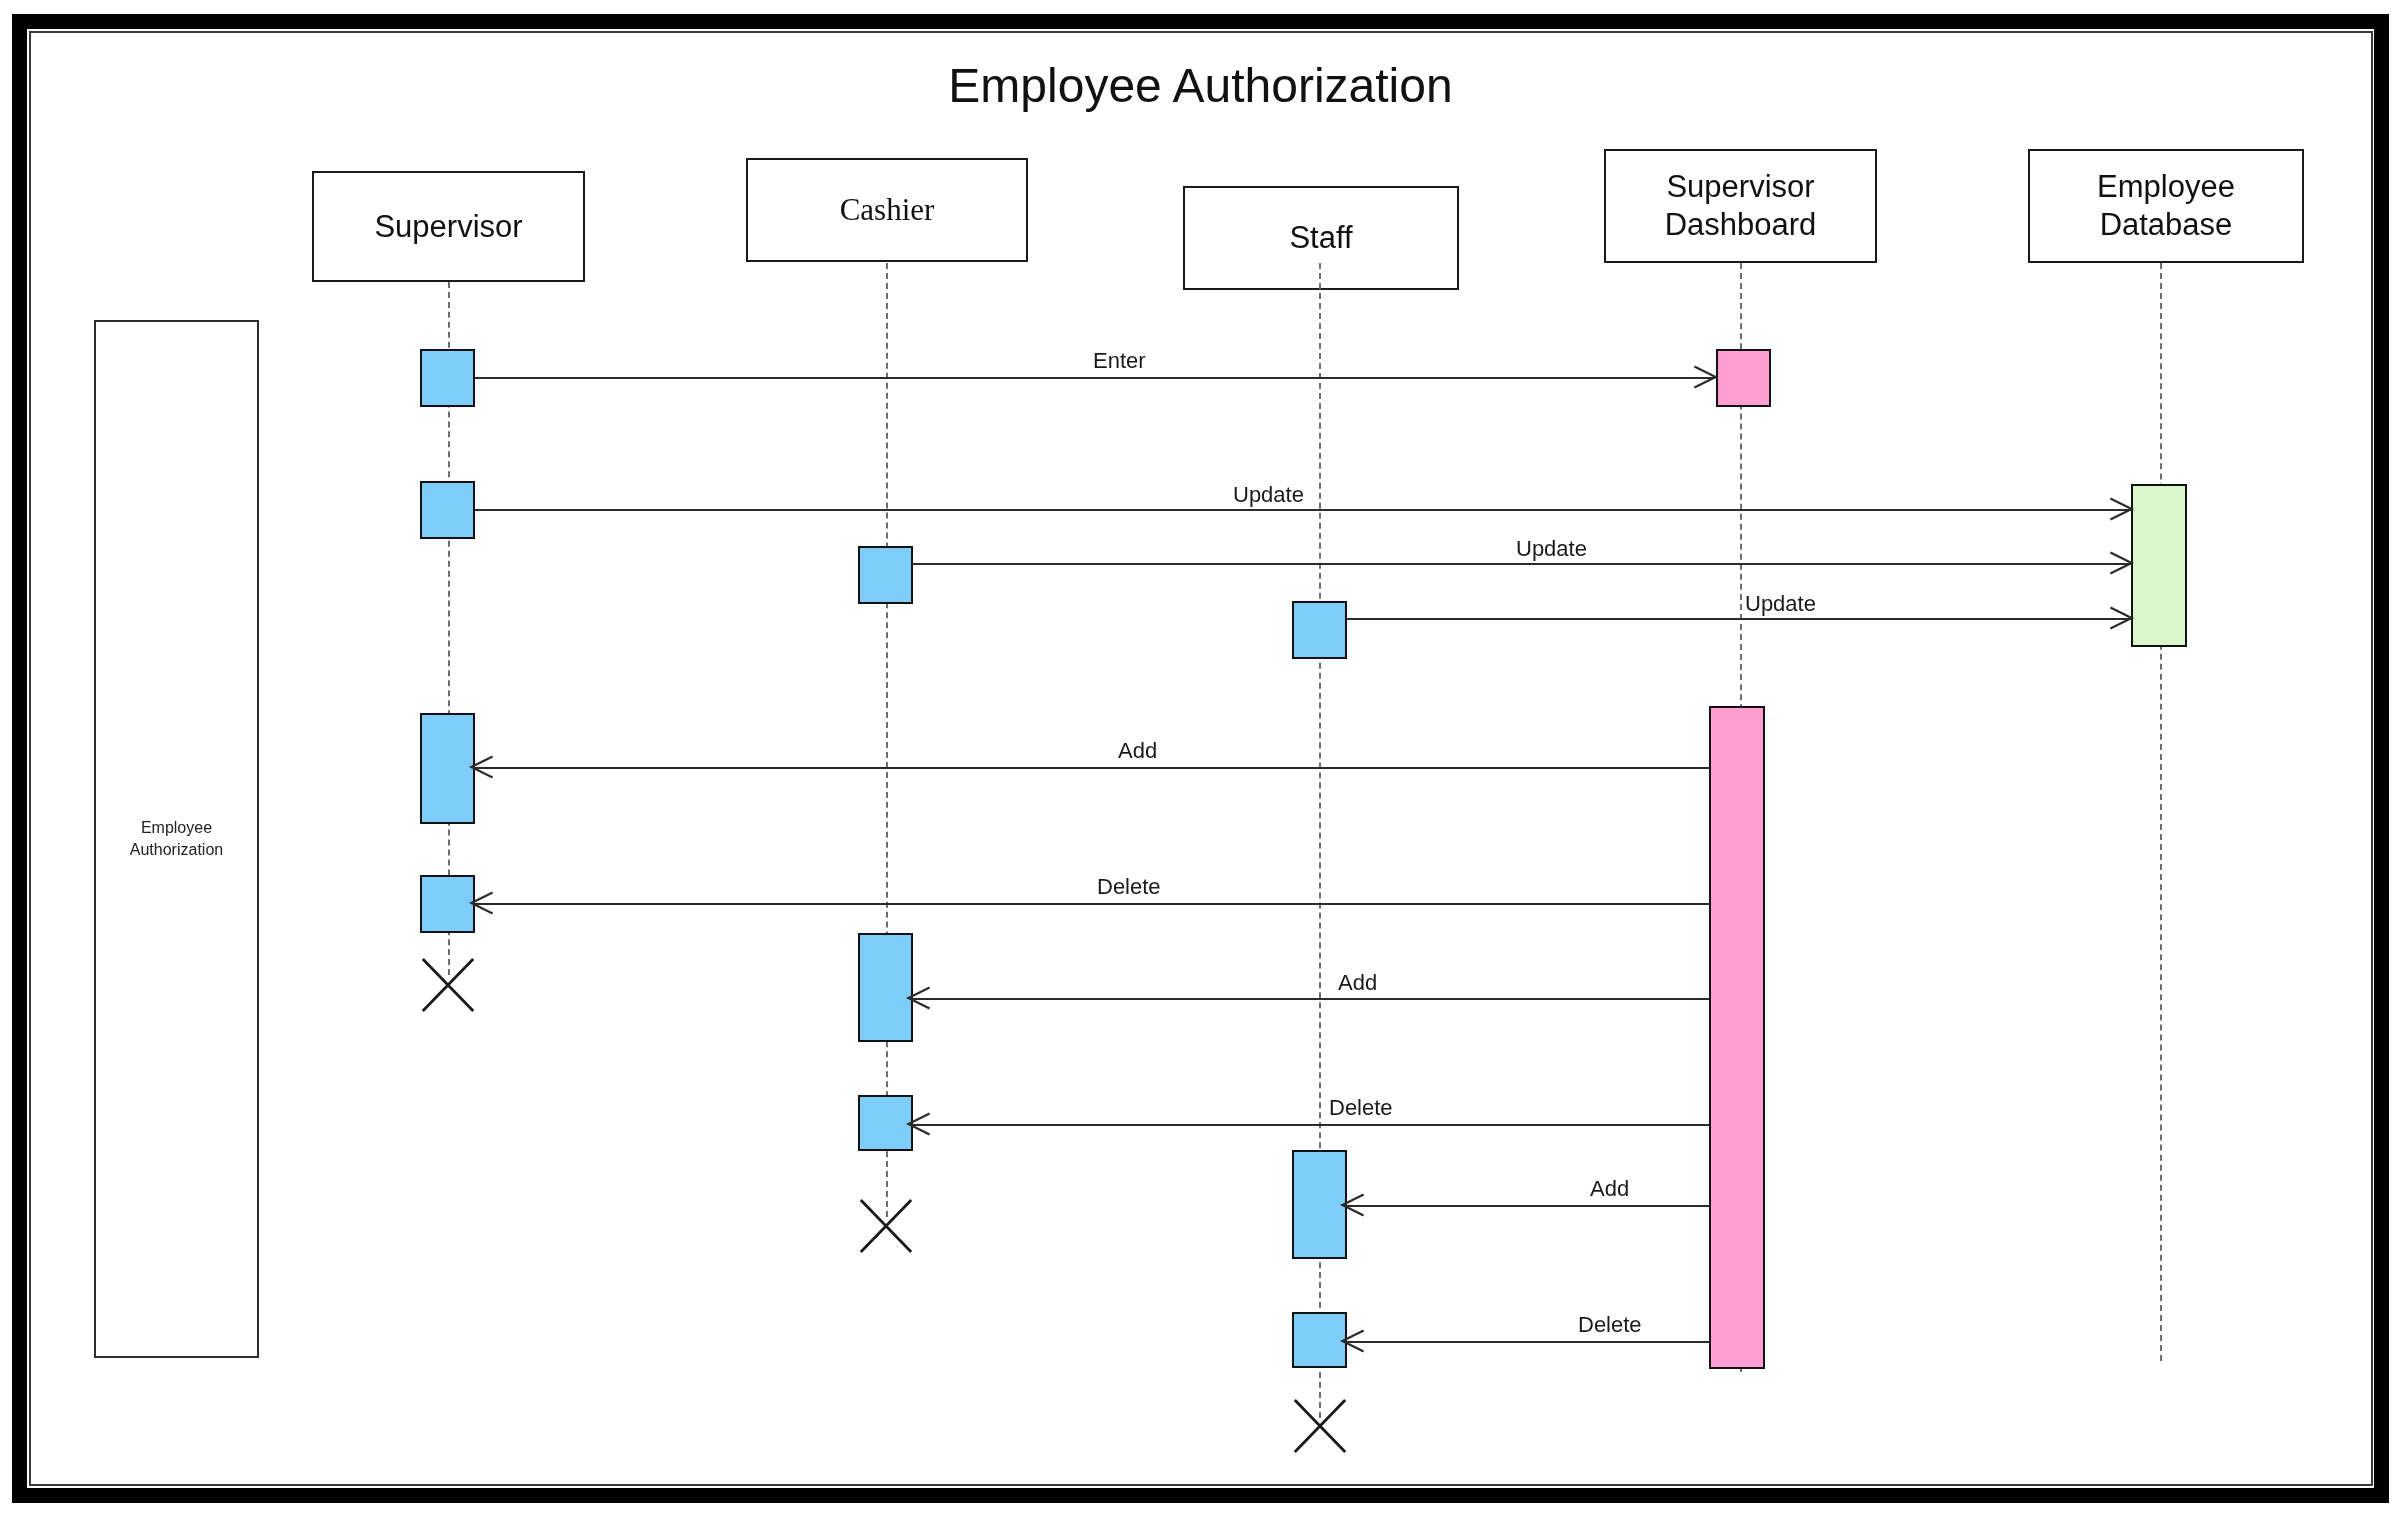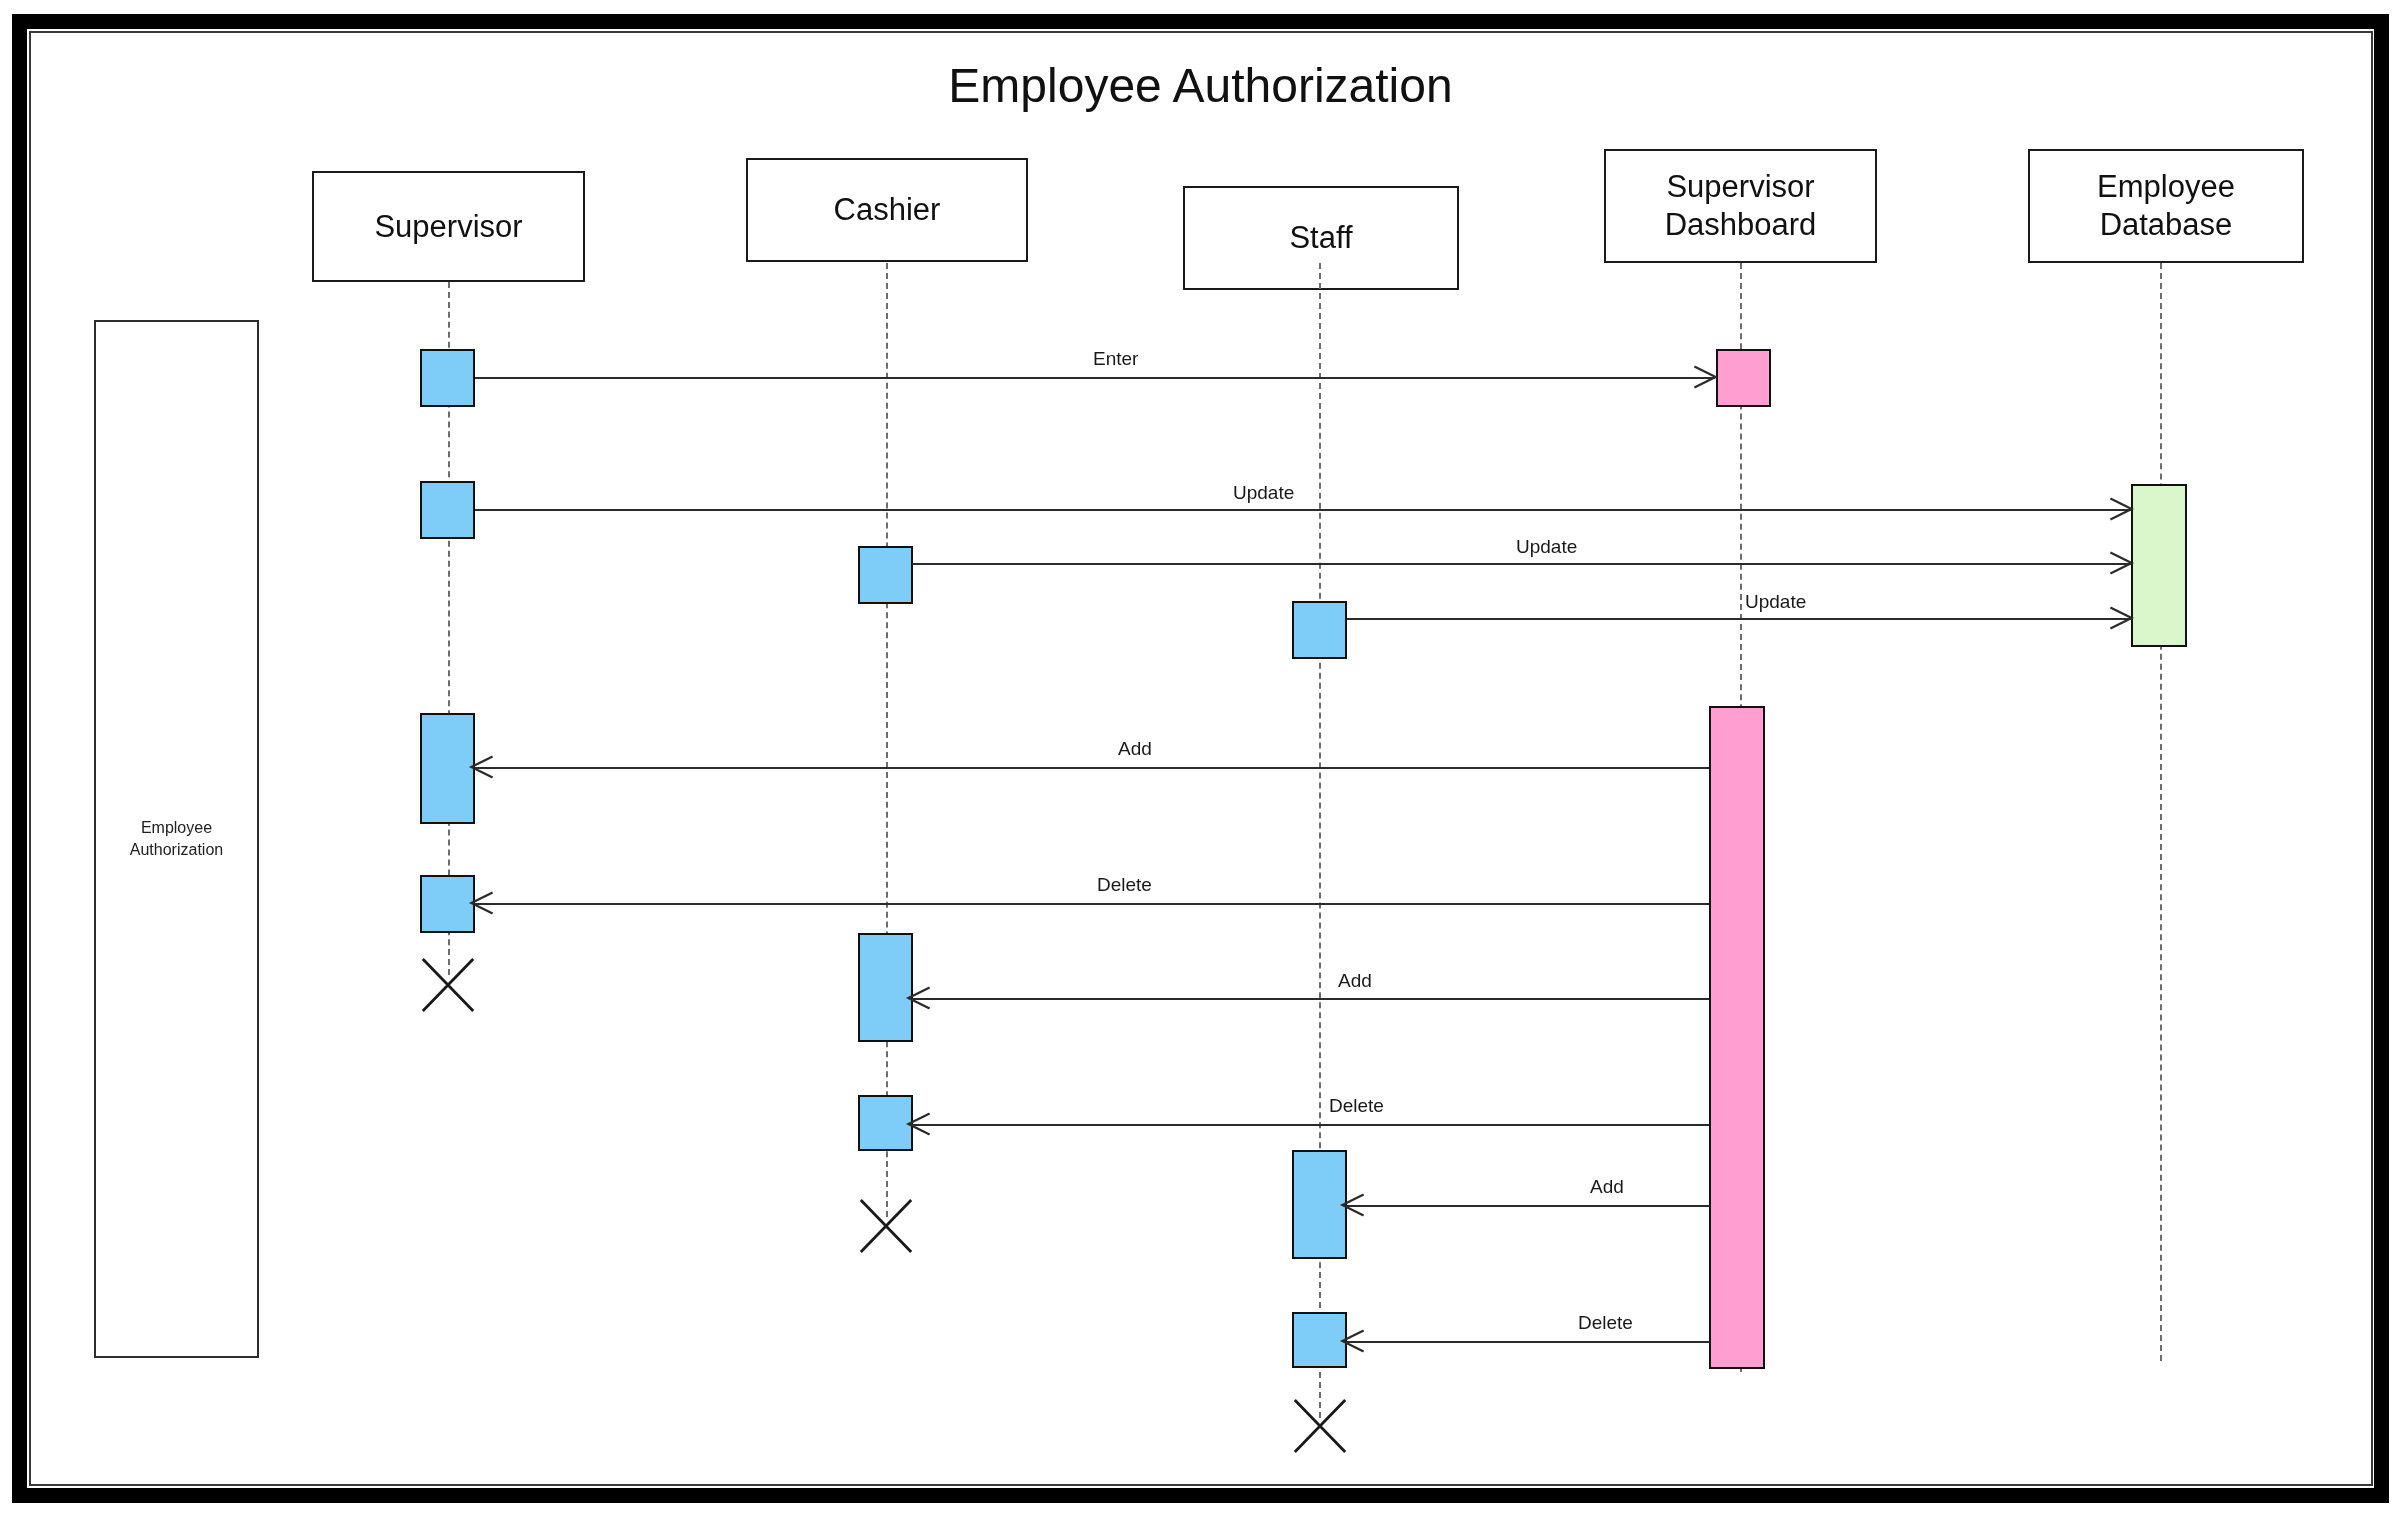--- a/index.html
+++ b/index.html
@@ -75,21 +75,21 @@
     height:0;
     border-top:2.1px solid #2b2b2b;
   }
   .arrow-head{
     position:absolute;
     width:24px;height:24px;
   }
   .arrow-head svg{display:block;width:24px;height:24px;overflow:visible;}
   .msg-label{
     position:absolute;
-    font-size:19px;
+    font-size:22px;
     color:#1a1a1a;
     white-space:nowrap;
     font-family:"Liberation Sans", sans-serif;
   }
 
   
   .destroy-x{position:absolute;width:56px;height:58px;}
   .destroy-x svg{display:block;width:56px;height:58px;}
 
   
@@ -119,21 +119,21 @@
   <div class="diagram-title">Employee Authorization</div>
 
   <div class="fragment-box" style="left:94px;top:320px;width:165px;height:1038px;">
     <div class="fragment-label">Employee
 Authorization</div>
   </div>
 
   <div class="lifeline-head" style="left:312px;top:171px;width:273px;height:111px;">
     <span>Supervisor</span>
   </div>
-  <div class="lifeline-head" style="left:746px;top:158px;width:282px;height:104px;">
+  <div class="lifeline-head" style="left:746px;top:158px;width:282px;height:104px;font-family:Liberation Serif, serif;">
     <span>Cashier</span>
   </div>
   <div class="lifeline-head" style="left:1183px;top:158px;width:276px;height:104px;margin-top:28px;">
     <span>Staff</span>
   </div>
   <div class="lifeline-head" style="left:1604px;top:149px;width:273px;height:114px;">
     <span>Supervisor
 Dashboard</span>
   </div>
   <div class="lifeline-head" style="left:2028px;top:149px;width:276px;height:114px;">

